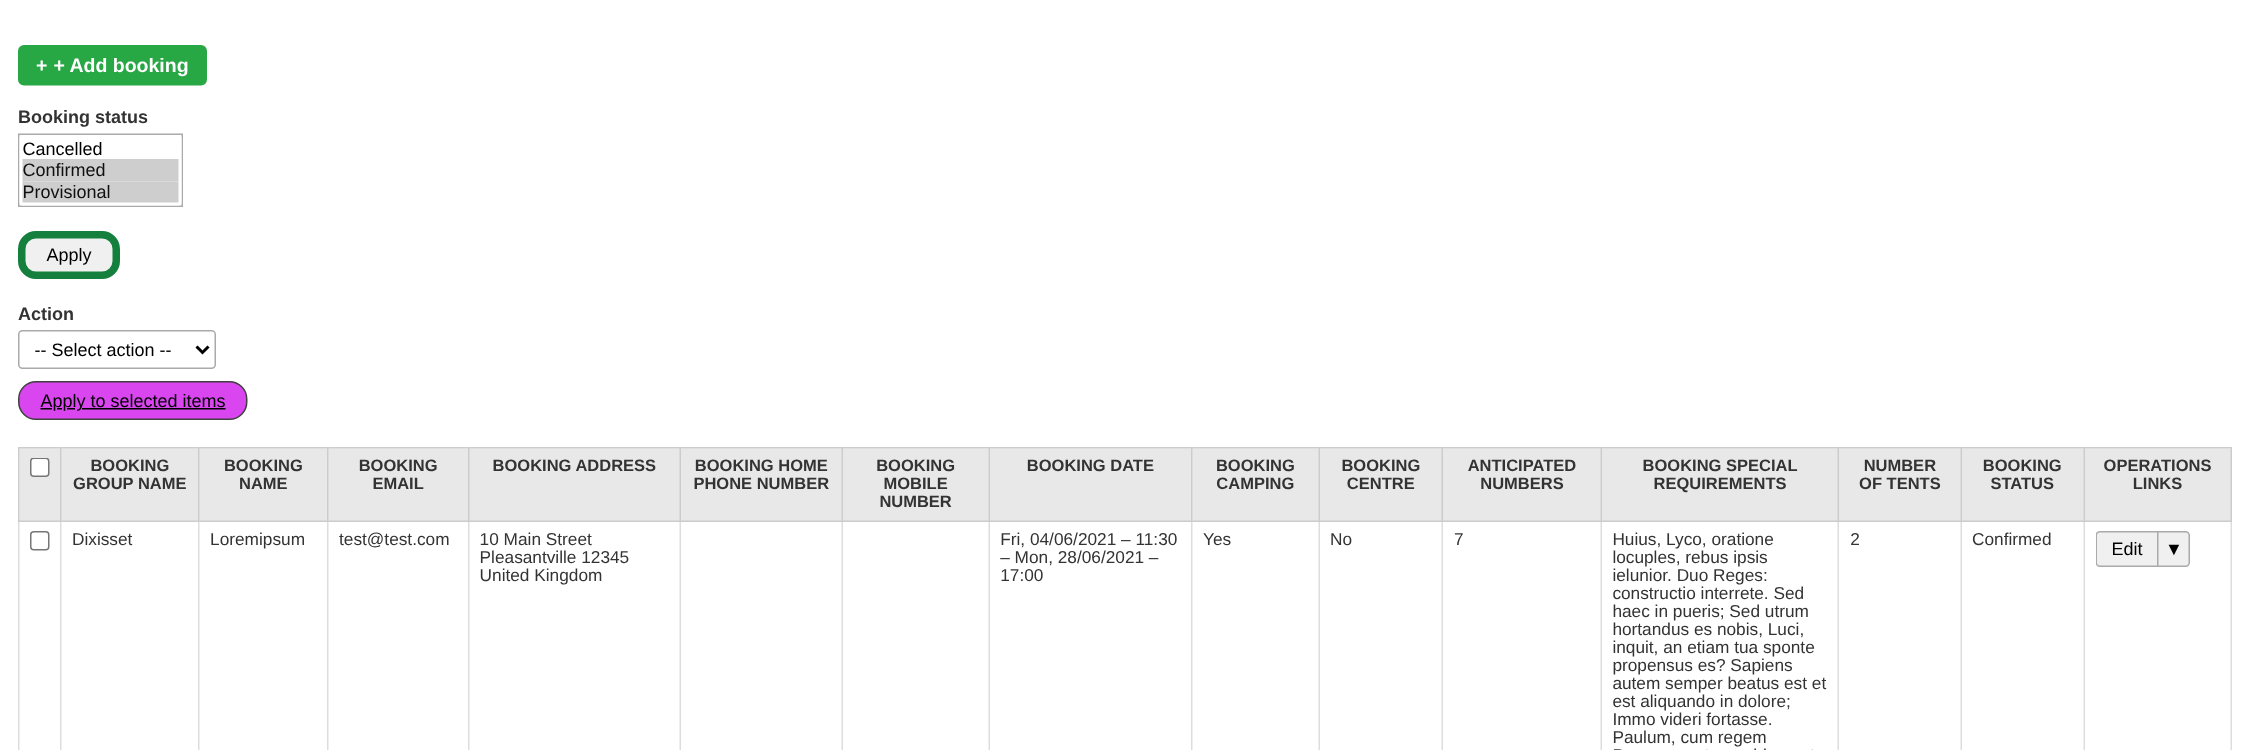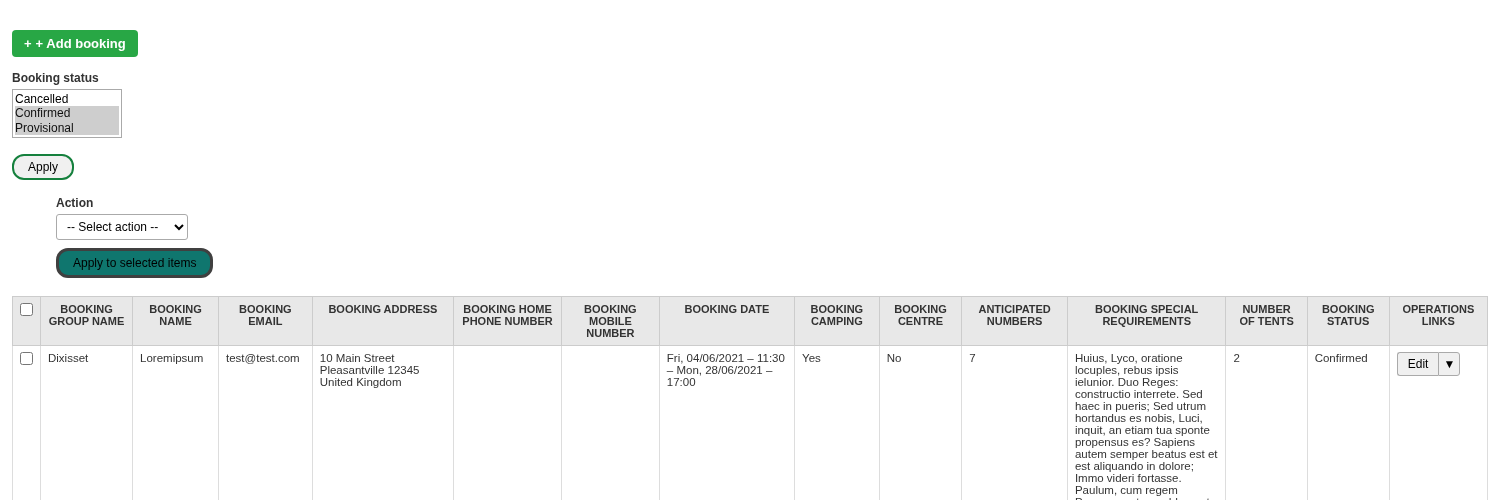--- a/index.html
+++ b/index.html
@@ -30,53 +30,54 @@
     .status-list select[multiple] {
       border: none;
       outline: none;
       font-size: 12px;
       width: 100%;
       padding: 2px;
     }
 
     .apply-btn {
       background: #f0f0f0;
-      border: 2px solid #15803d;
+      border: 5px solid #15803d;
       padding: 4px 14px;
       border-radius: 12px;
       cursor: pointer;
       font-size: 12px;
       margin-top: 8px;
     }
 
-    .action-section { margin-top: 16px; margin-left: 44px; }
+    .action-section { margin-top: 16px; }
     .action-select-wrapper {
       border: 1px solid #aaa;
       border-radius: 3px;
       display: inline-flex;
       align-items: center;
       background: #fff;
       overflow: hidden;
     }
     .action-select-wrapper select {
       border: none;
       outline: none;
       font-size: 12px;
       padding: 4px 6px;
       background: transparent;
       min-width: 130px;
     }
     .apply-selected-btn {
-      background: #0f766e;
-      border: 3px solid #404040;
+      background: #d946ef;
+      border: 1px solid #404040;
       padding: 5px 14px;
       border-radius: 12px;
       cursor: pointer;
       font-size: 12px;
       margin-top: 8px;
+      text-decoration: underline;
     }
 
     .table-section { margin-top: 18px; }
     table {
       width: 100%;
       border-collapse: collapse;
       font-size: 11.5px;
     }
     thead tr {
       background: #e8e8e8;

